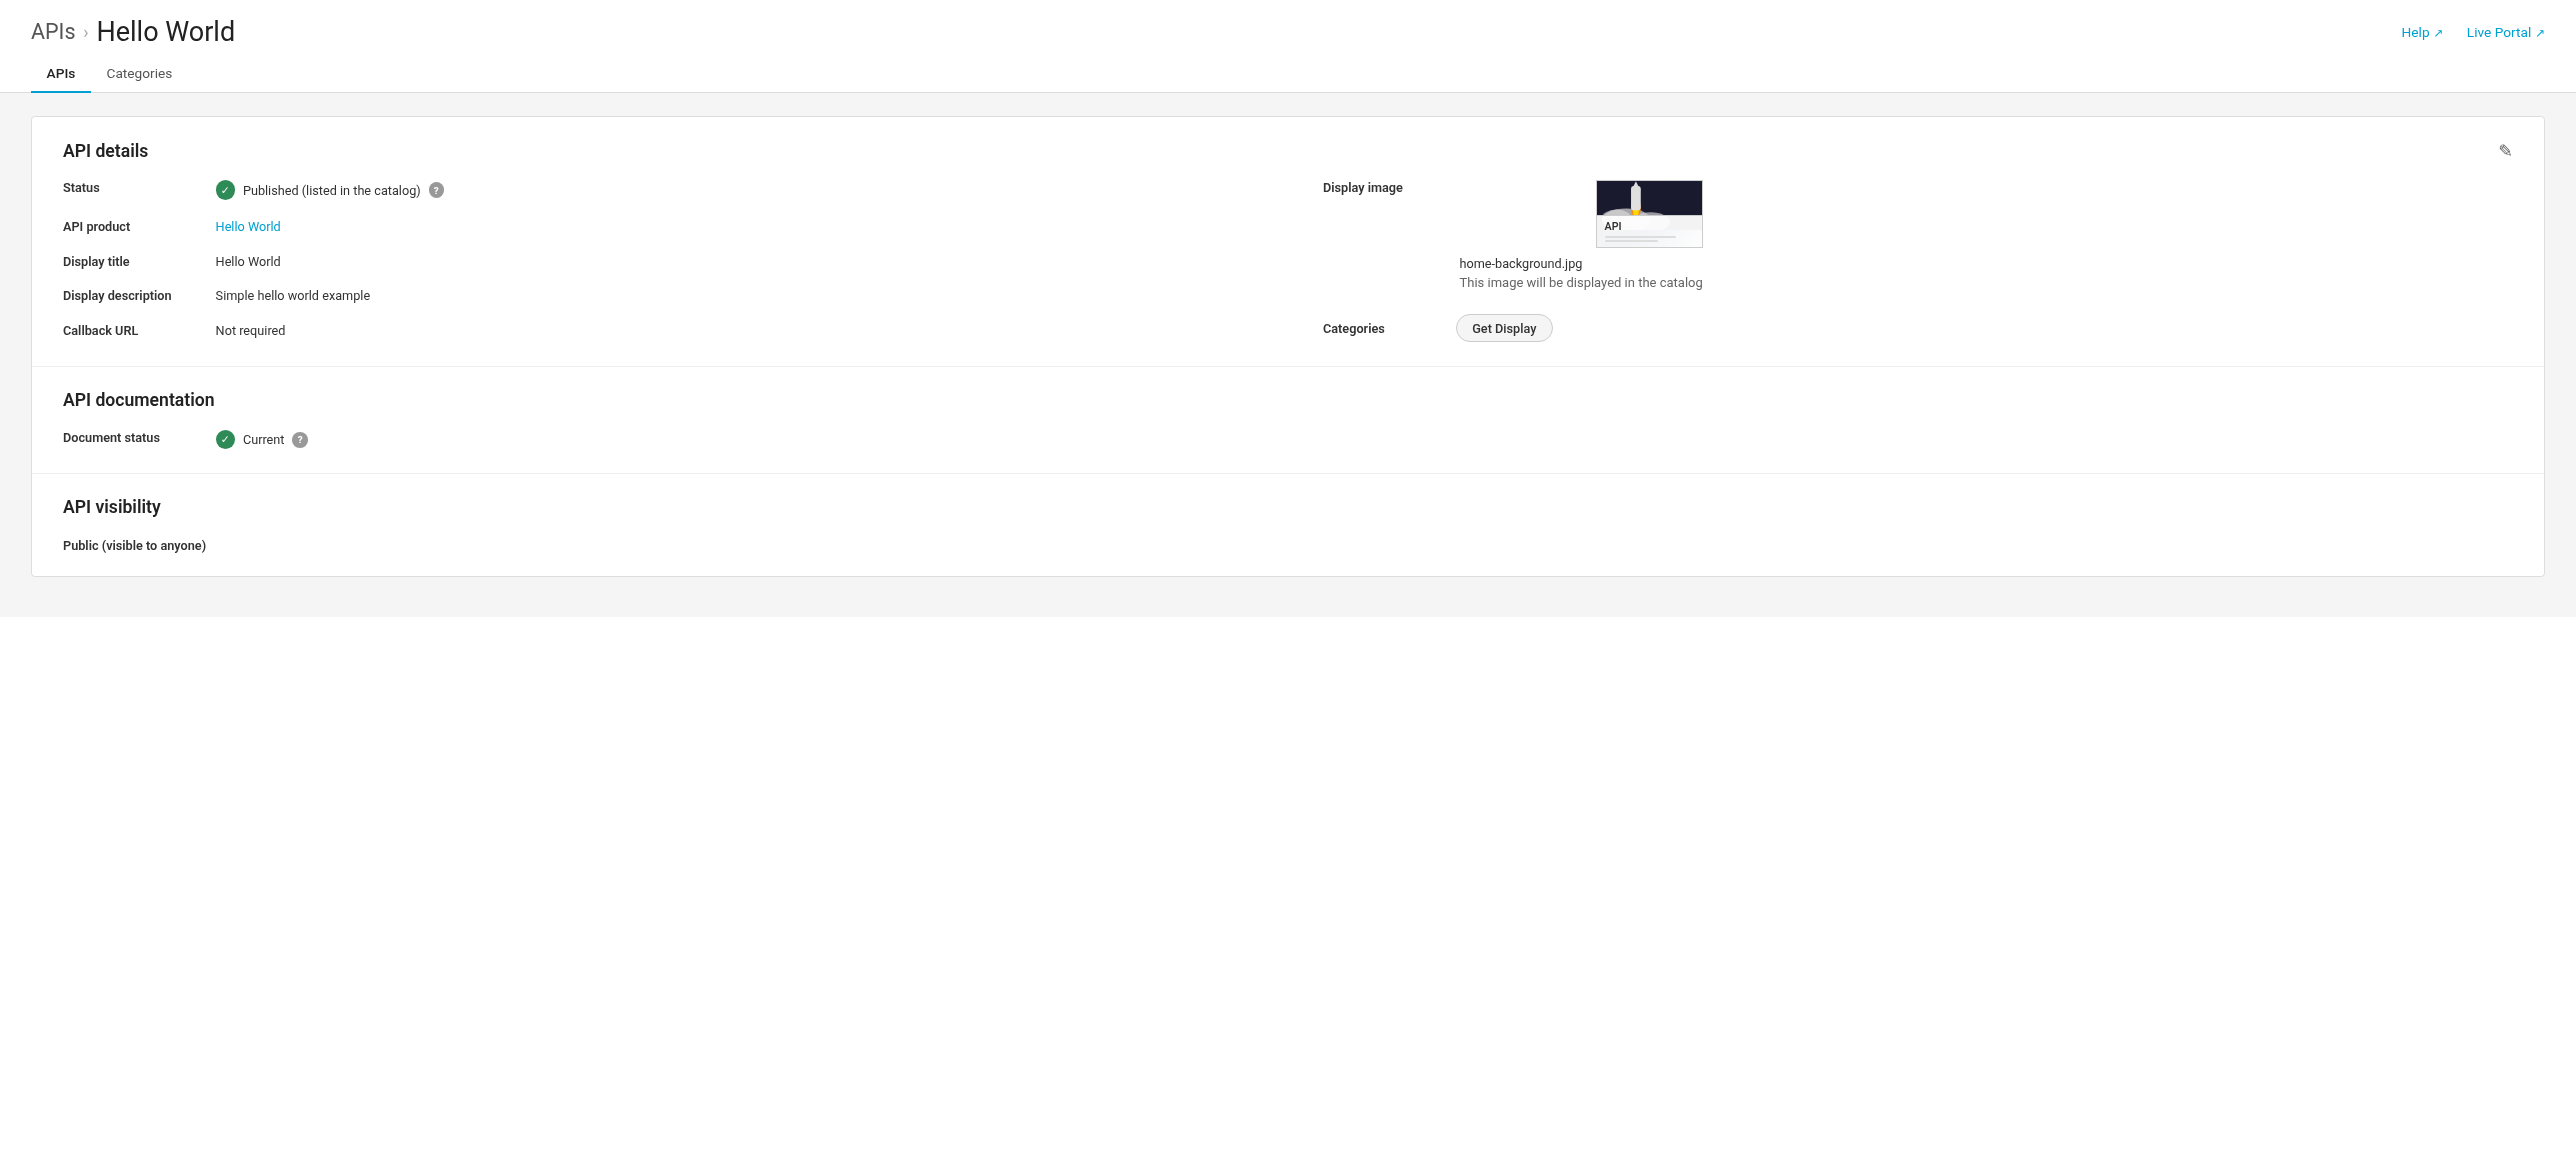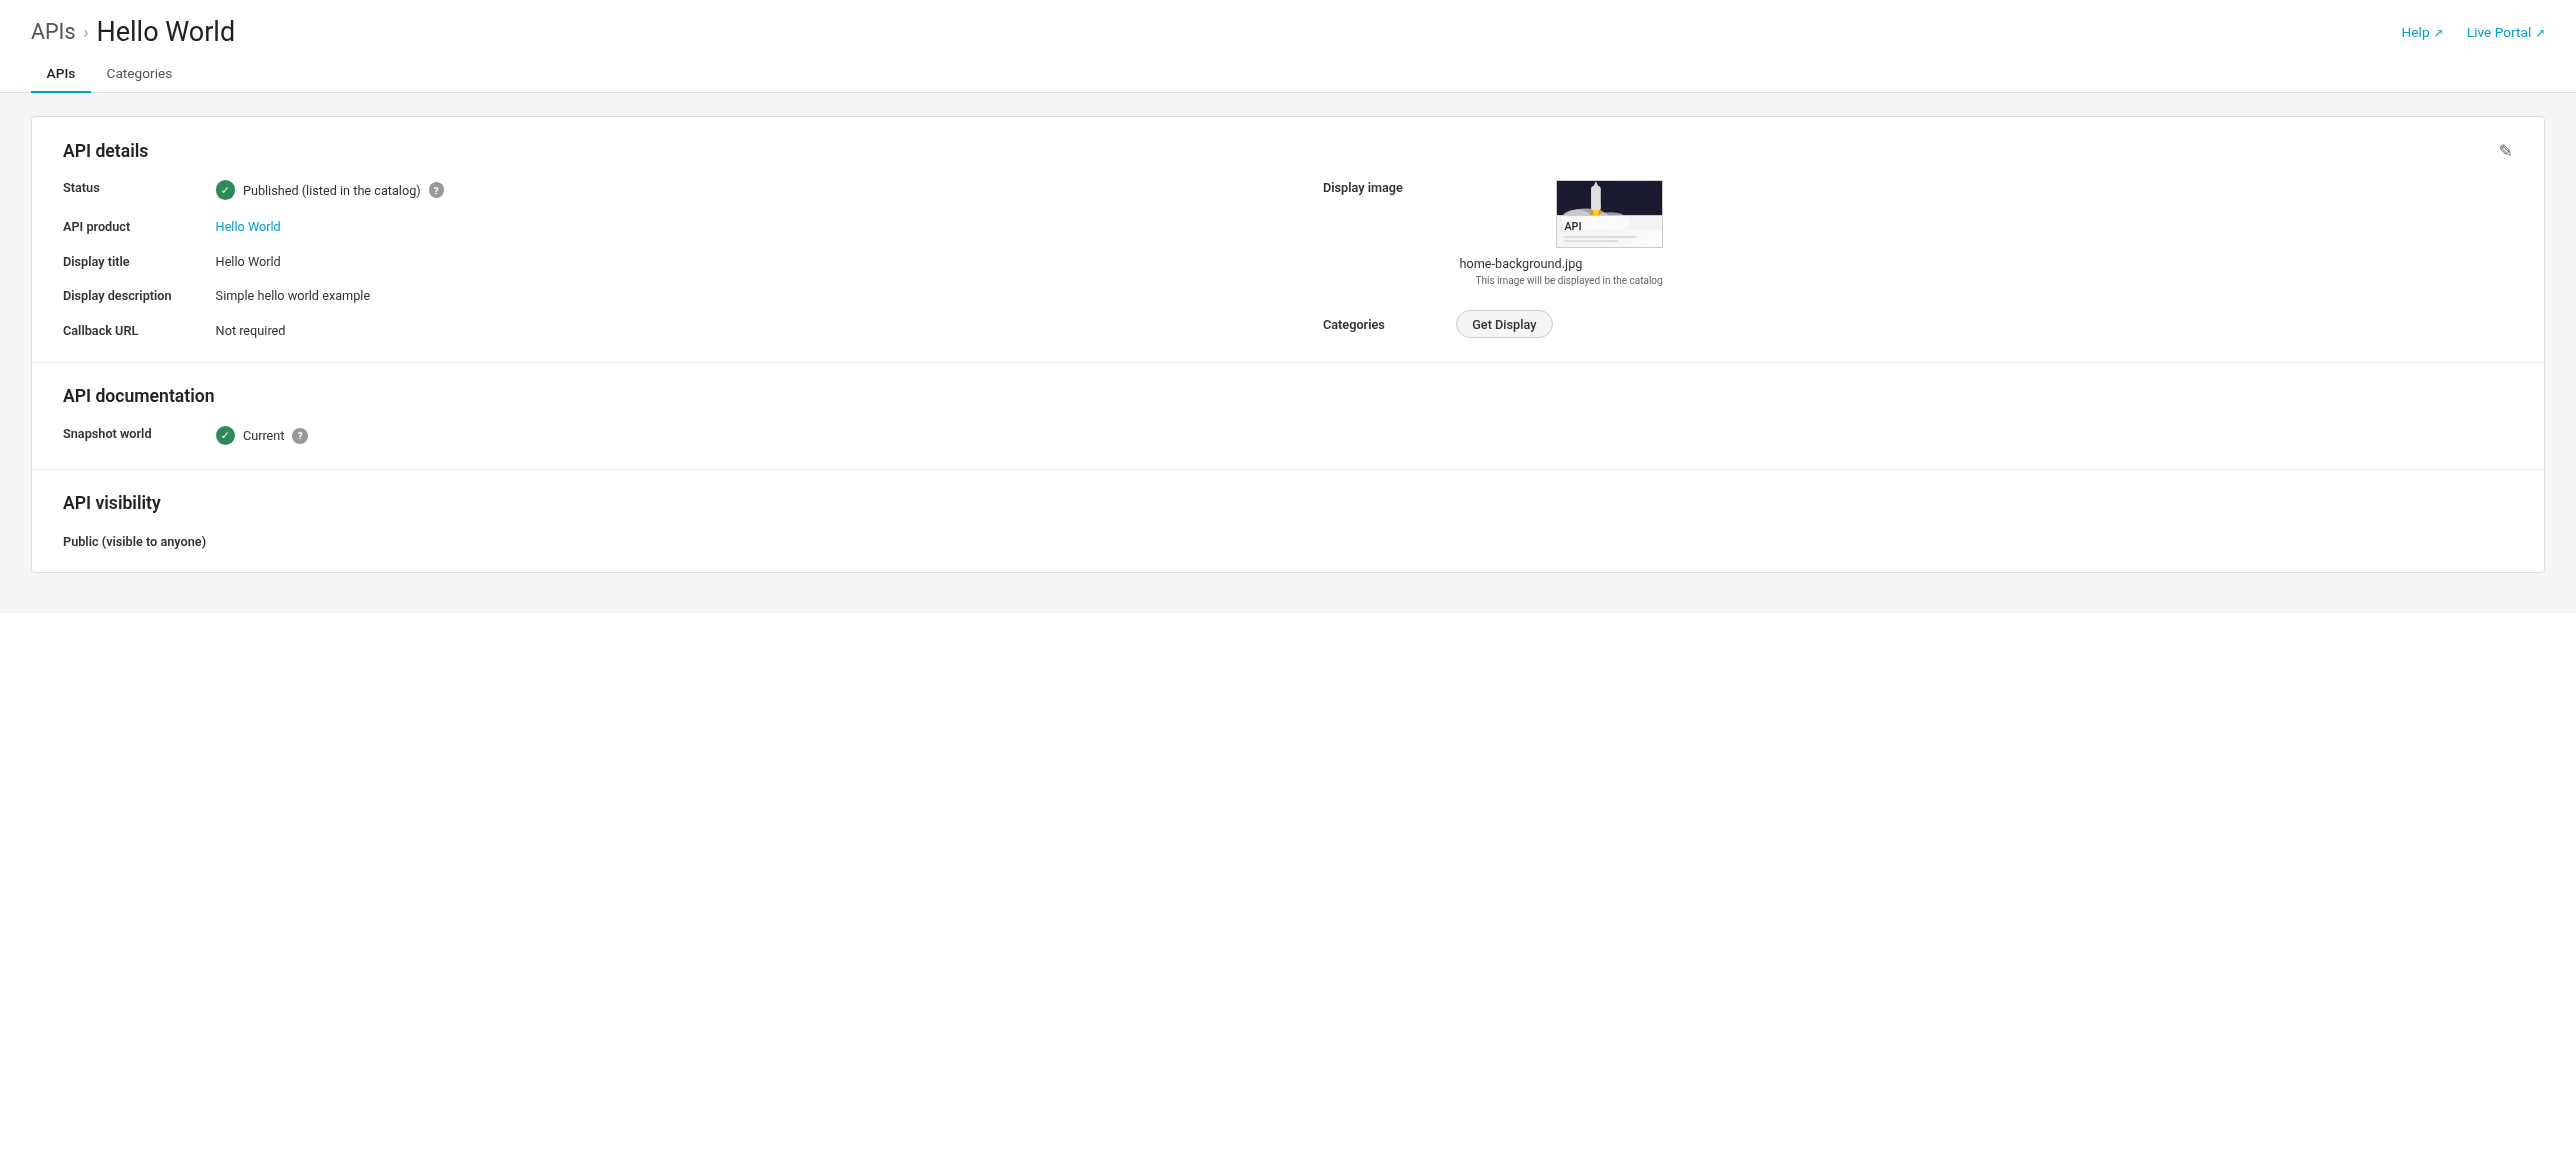--- a/index.html
+++ b/index.html
@@ -213,23 +213,22 @@
     .image-info {
       display: flex;
       flex-direction: column;
       gap: 3.9px;
     }
     .image-filename {
       font-size: 12.7px;
       color: #333;
     }
     .image-desc {
-      font-size: 10px;
+      font-size: 13px;
       color: #666;
-      margin-left: 16px;
     }
     .categories-row {
       display: flex;
       align-items: center;
       gap: 15.6px;
     }
     .categories-label {
       font-weight: 600;
       color: #333;
       font-size: 12.7px;
@@ -392,21 +391,21 @@
           </div>
         </div>
       </div>
 
       <div class="card-section">
         <h2 class="section-title">API documentation</h2>
         <div class="doc-section-content">
 
 
           <div class="detail-row">
-            <span class="detail-label">Snapshot world</span>
+            <span class="detail-label">Document status</span>
             <div class="snapshot-row">
               <div class="status-check">✓</div>
               <span class="status-text">Current</span>
               <span class="help-icon">?</span>
             </div>
           </div>
         </div>
       </div>
 
       <div class="card-section">

